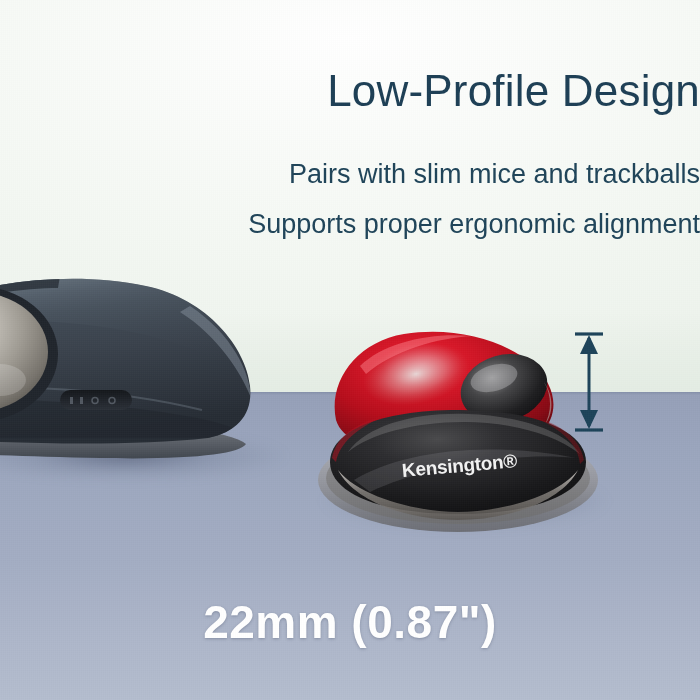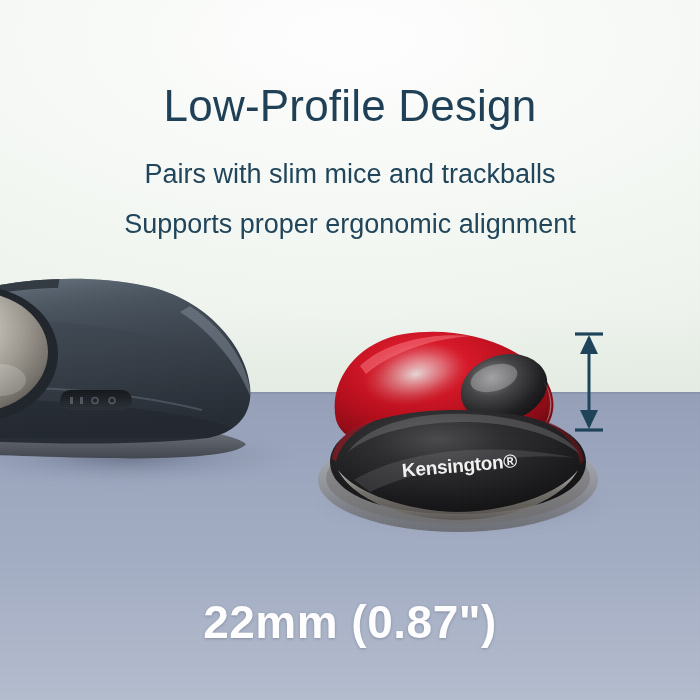--- a/index.html
+++ b/index.html
@@ -32,26 +32,26 @@
   }
   .grain{
     position:absolute;inset:0;pointer-events:none;opacity:.30;
     background-image:
       repeating-linear-gradient(0deg, rgba(255,255,255,.035) 0 1px, rgba(0,0,0,.02) 1px 2px),
       repeating-linear-gradient(90deg, rgba(255,255,255,.03) 0 1px, rgba(0,0,0,.018) 1px 2px);
   }
 
   
   .headline{
-    position:absolute;left:0;top:83px;width:700px;text-align:center;
+    position:absolute;left:0;top:68px;width:700px;text-align:right;
     font-size:44px;font-weight:400;letter-spacing:.2px;
     color:#1d3f55;line-height:1.05;
   }
   .sub{
-    position:absolute;left:0;width:700px;text-align:center;
+    position:absolute;left:0;width:700px;text-align:right;
     font-size:27px;font-weight:400;color:#1f4459;line-height:1.24;
   }
   .sub1{top:158px;}
   .sub2{top:208px;}
 
   .measure-label{
     position:absolute;left:0;top:595px;width:700px;text-align:center;
     font-size:46px;font-weight:700;color:#ffffff;letter-spacing:.5px;
     text-shadow:0 1px 3px rgba(60,70,95,.35);
   }

